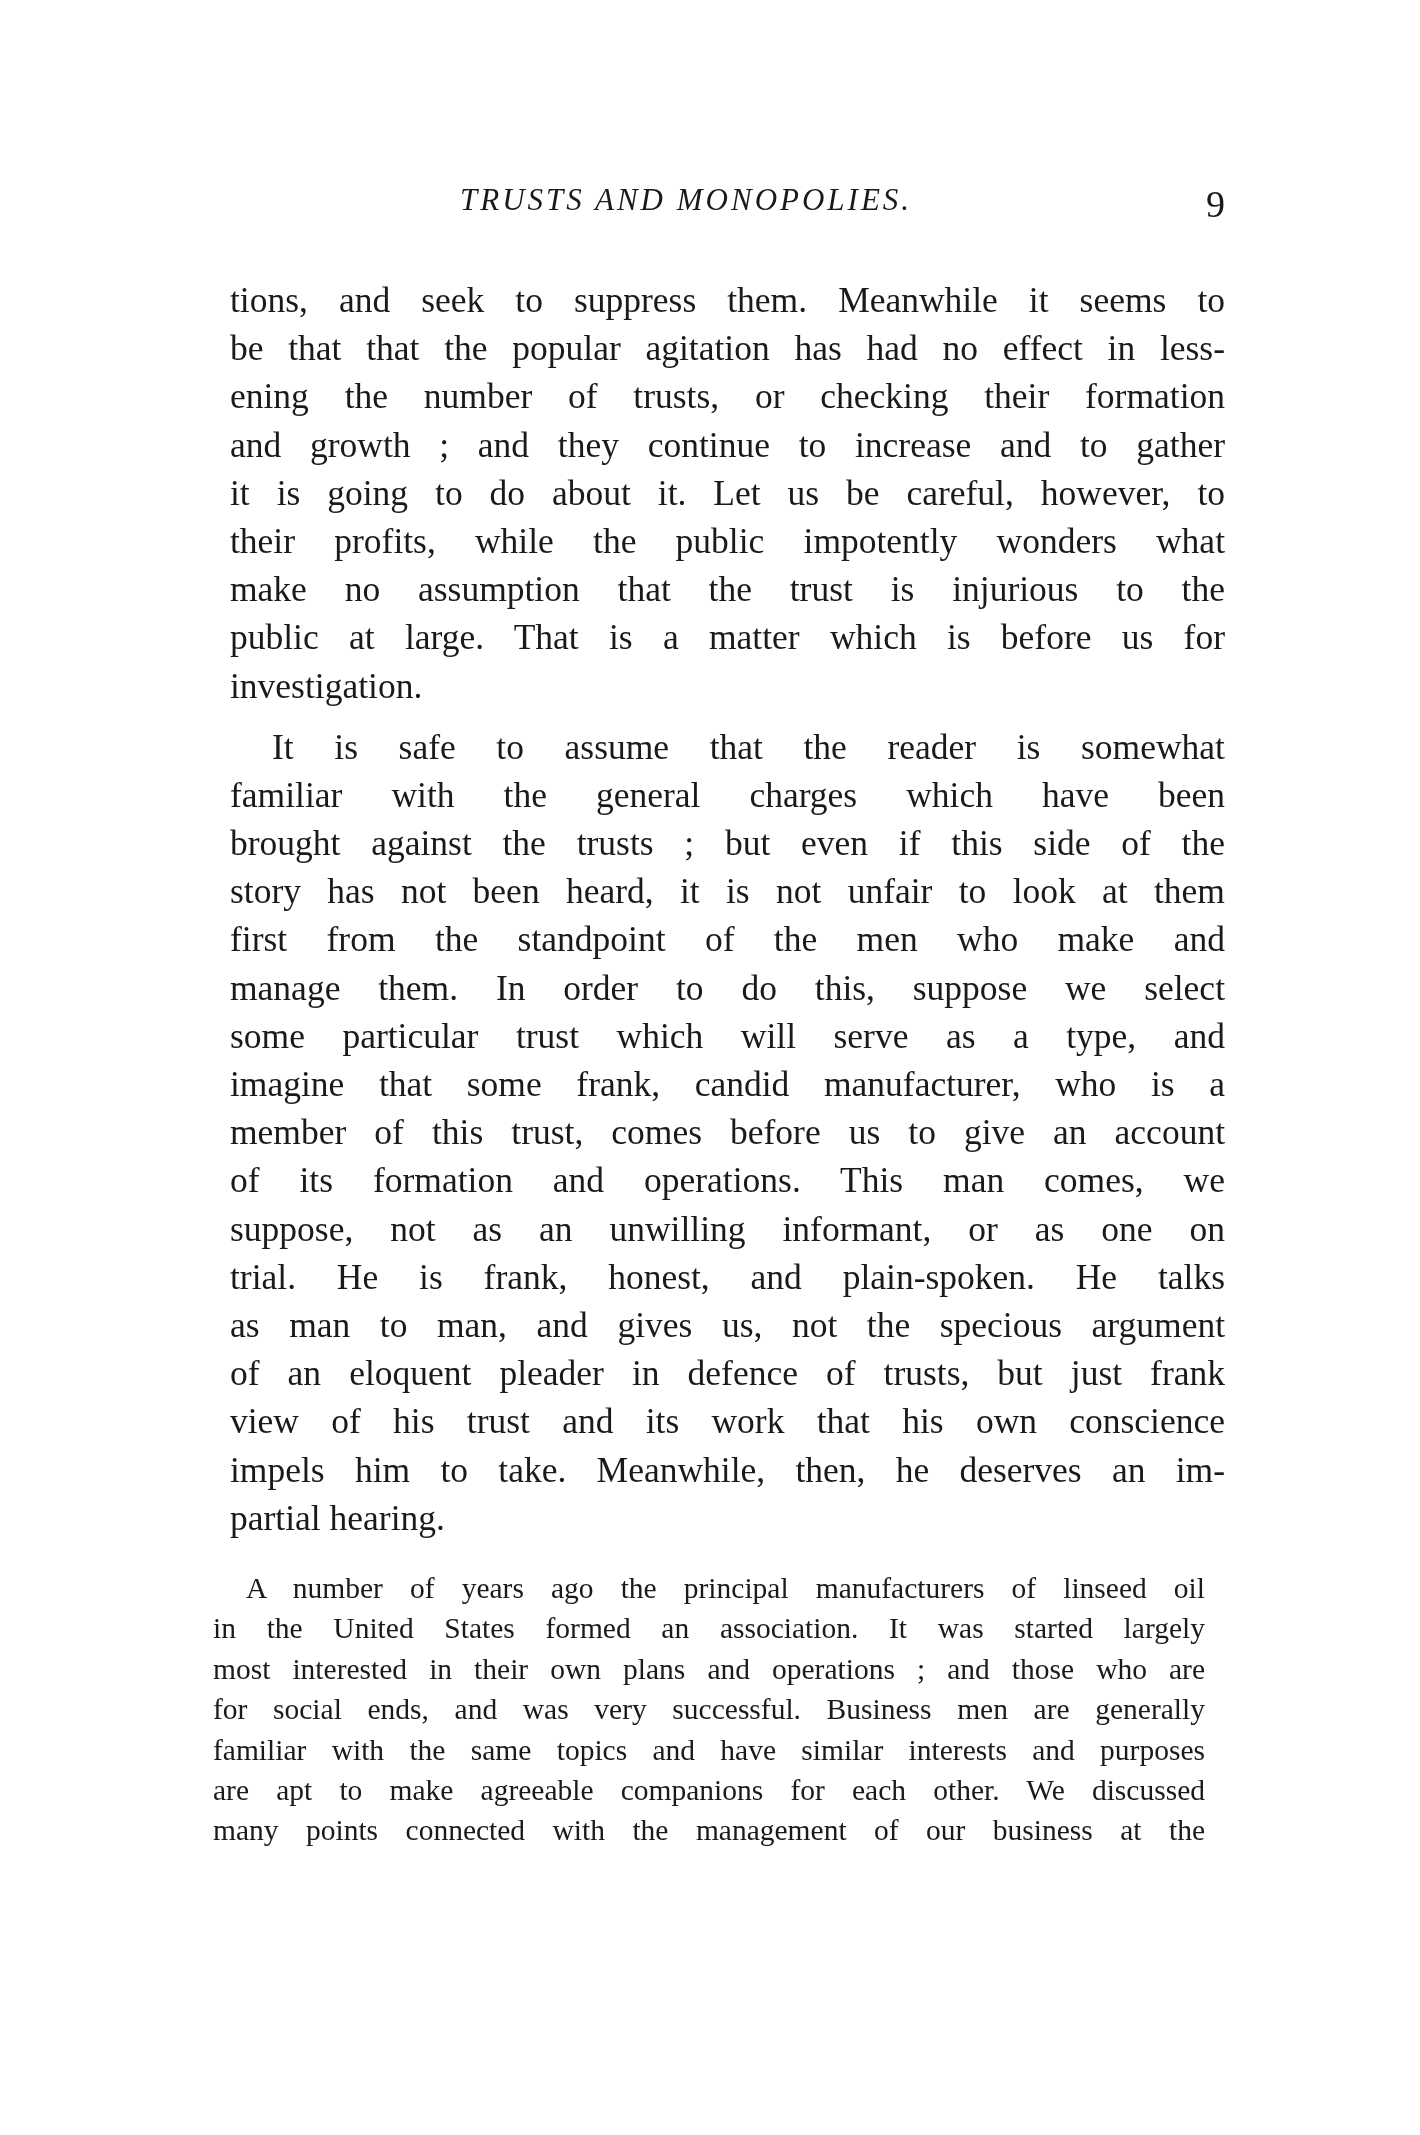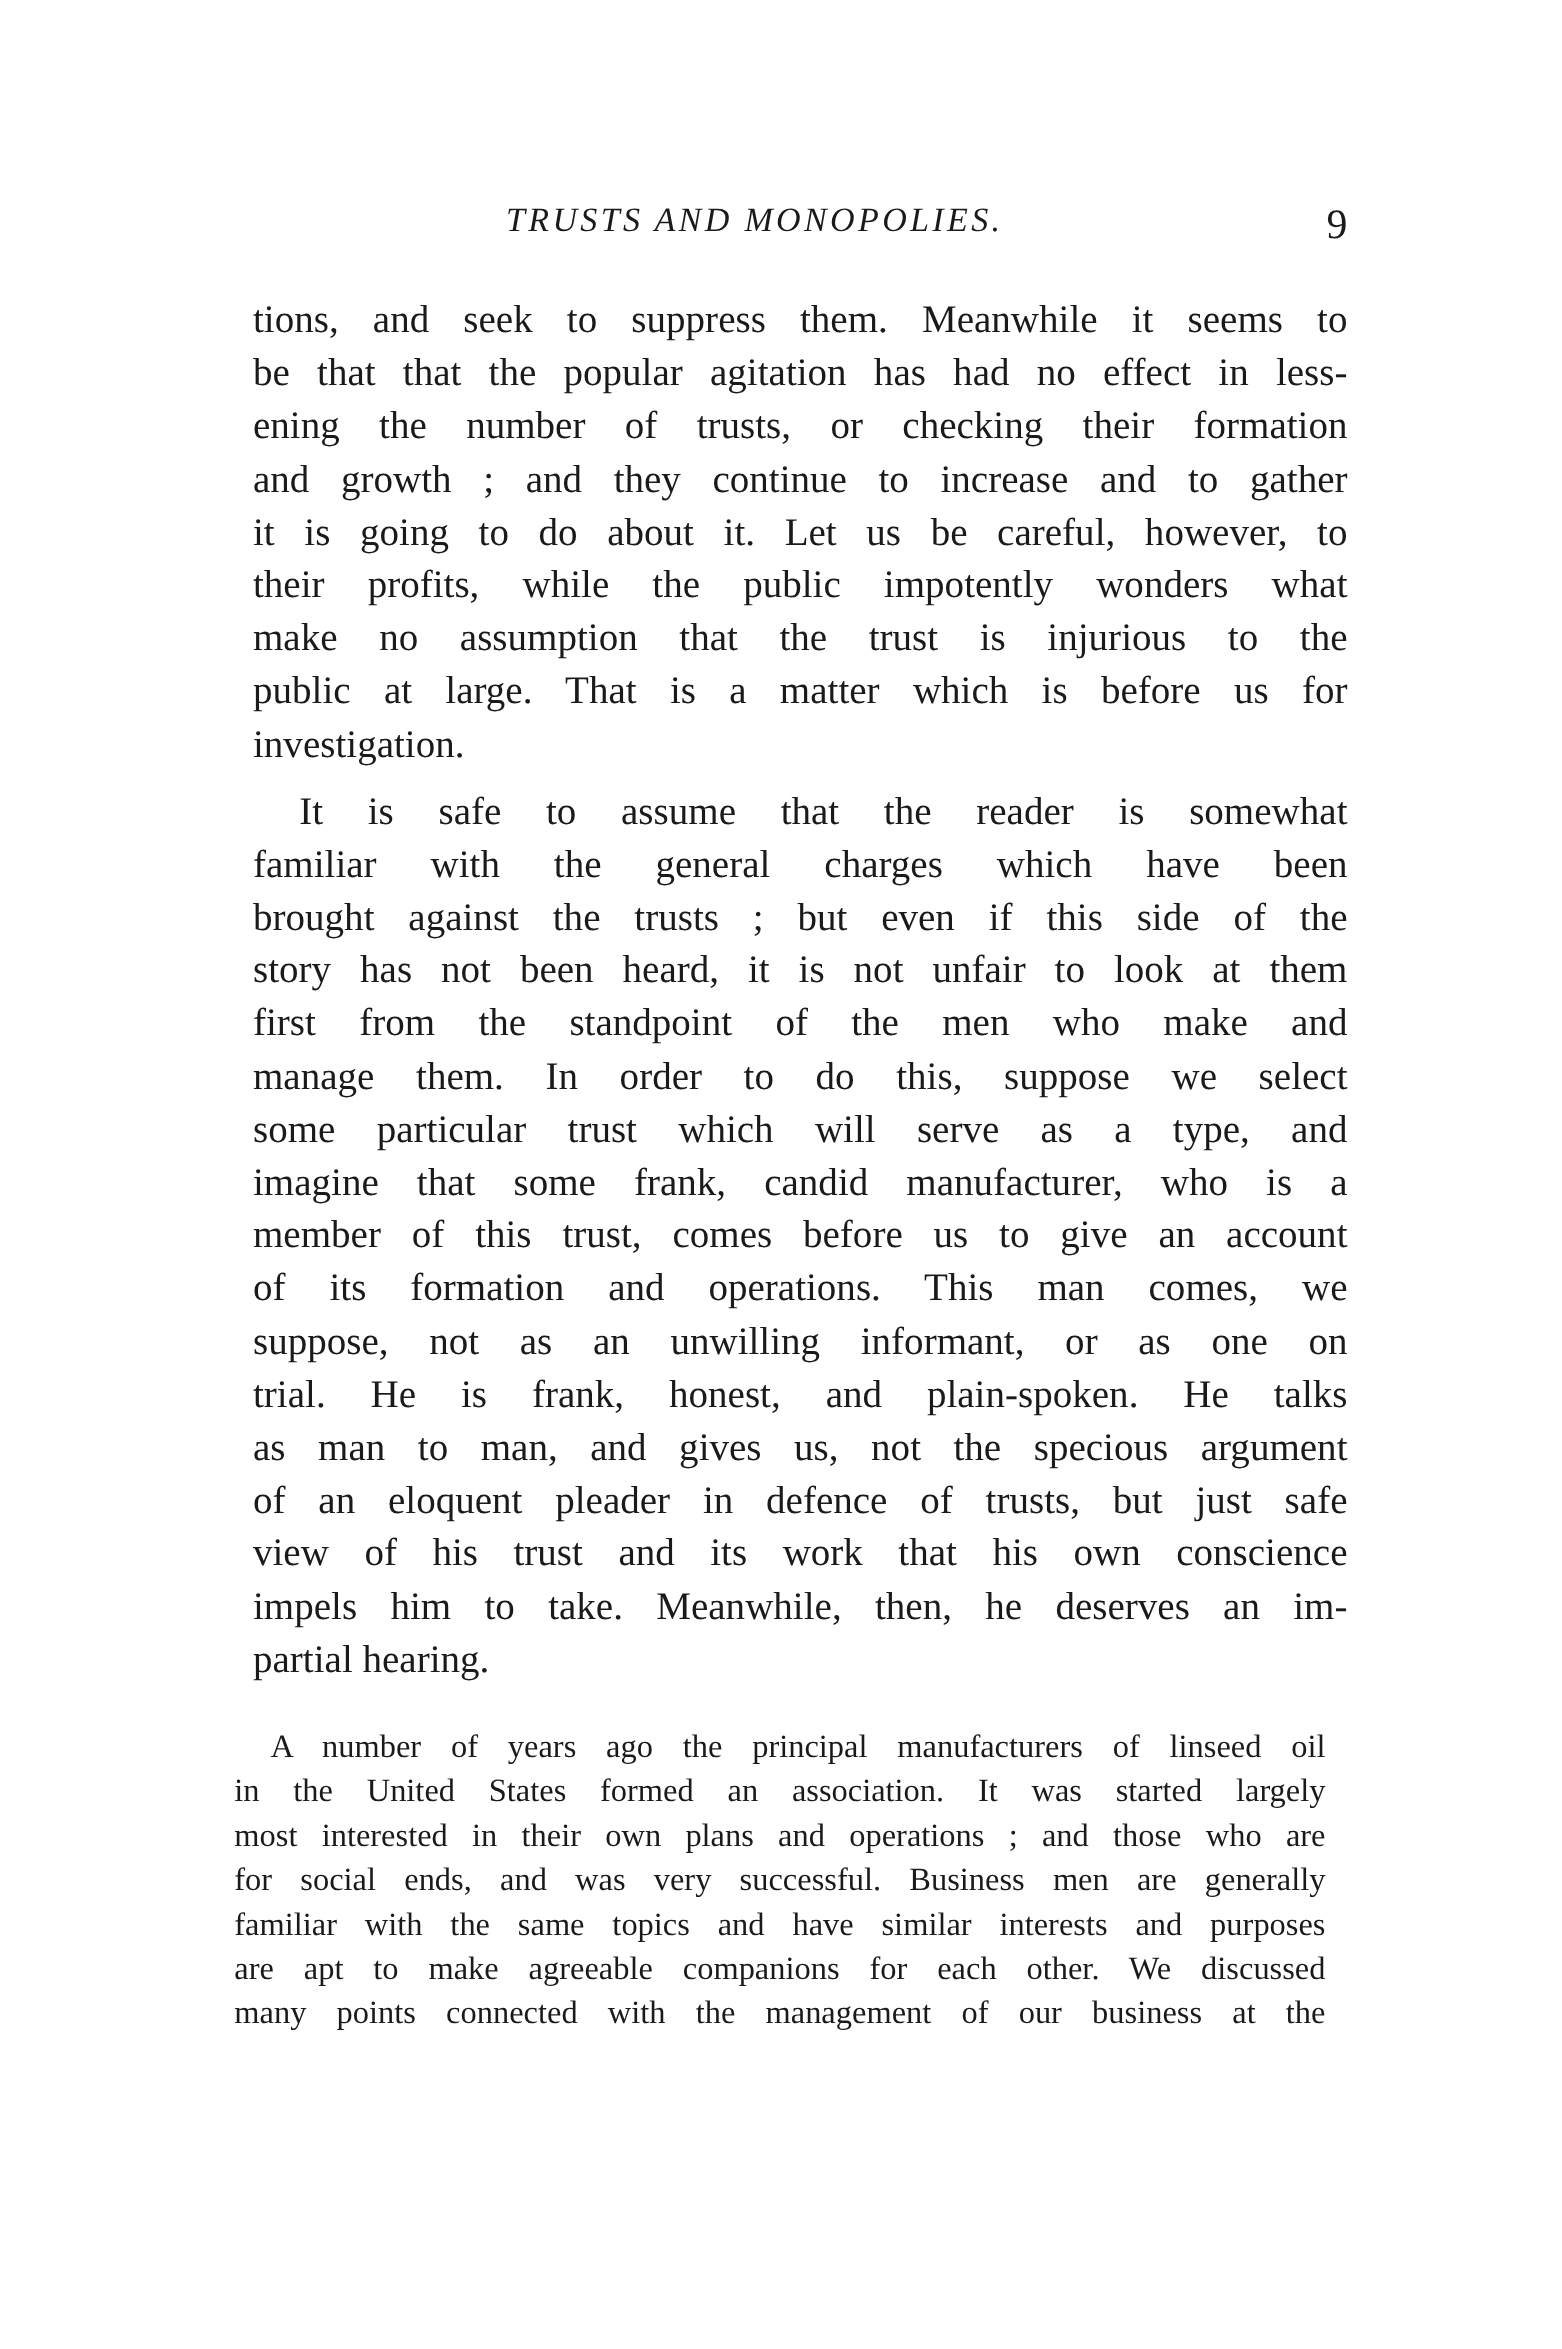--- a/index.html
+++ b/index.html
@@ -36,21 +36,21 @@
     .page-number {
       position: absolute;
       right: 0;
       top: 4px;
       font-size: 38px;
       line-height: 40px;
     }
     .body-text {
       position: absolute;
       left: 230px;
-      top: 266px;
+      top: 276px;
       width: 995px;
     }
     .line {
       display: block;
       text-align: justify;
       text-align-last: justify;
       white-space: nowrap;
       overflow: visible;
     }
     .body-text .line {
@@ -106,21 +106,21 @@
     <span class="line" style="white-space: normal;">story has not been heard, it is not unfair to look at them</span>
     <span class="line" style="white-space: normal;">first from the standpoint of the men who make and</span>
     <span class="line" style="white-space: normal;">manage them. In order to do this, suppose we select</span>
     <span class="line" style="white-space: normal;">some particular trust which will serve as a type, and</span>
     <span class="line" style="white-space: normal;">imagine that some frank, candid manufacturer, who is a</span>
     <span class="line" style="white-space: normal;">member of this trust, comes before us to give an account</span>
     <span class="line" style="white-space: normal;">of its formation and operations. This man comes, we</span>
     <span class="line" style="white-space: normal;">suppose, not as an unwilling informant, or as one on</span>
     <span class="line" style="white-space: normal;">trial. He is frank, honest, and plain-spoken. He talks</span>
     <span class="line" style="white-space: normal;">as man to man, and gives us, not the specious argument</span>
-    <span class="line" style="white-space: normal;">of an eloquent pleader in defence of trusts, but just safe</span>
+    <span class="line" style="white-space: normal;">of an eloquent pleader in defence of trusts, but just frank</span>
     <span class="line" style="white-space: normal;">view of his trust and its work that his own conscience</span>
     <span class="line" style="white-space: normal;">impels him to take. Meanwhile, then, he deserves an im-</span>
     <span class="line last" style="white-space: normal;">partial hearing.</span>
   </div>
 </div>
 
 <div class="extract">
   <span class="line indent" style="white-space: normal;">A number of years ago the principal manufacturers of linseed oil</span>
   <span class="line" style="white-space: normal;">in the United States formed an association. It was started largely</span>
   <span class="line" style="white-space: normal;">most interested in their own plans and operations ; and those who are</span>

